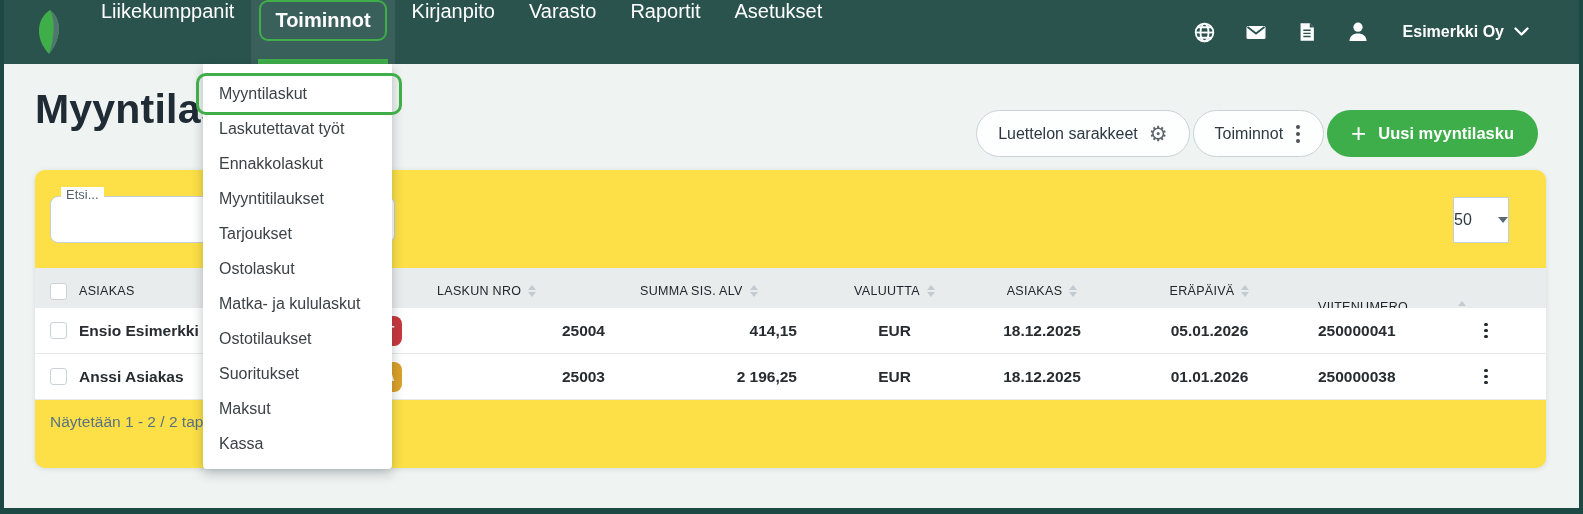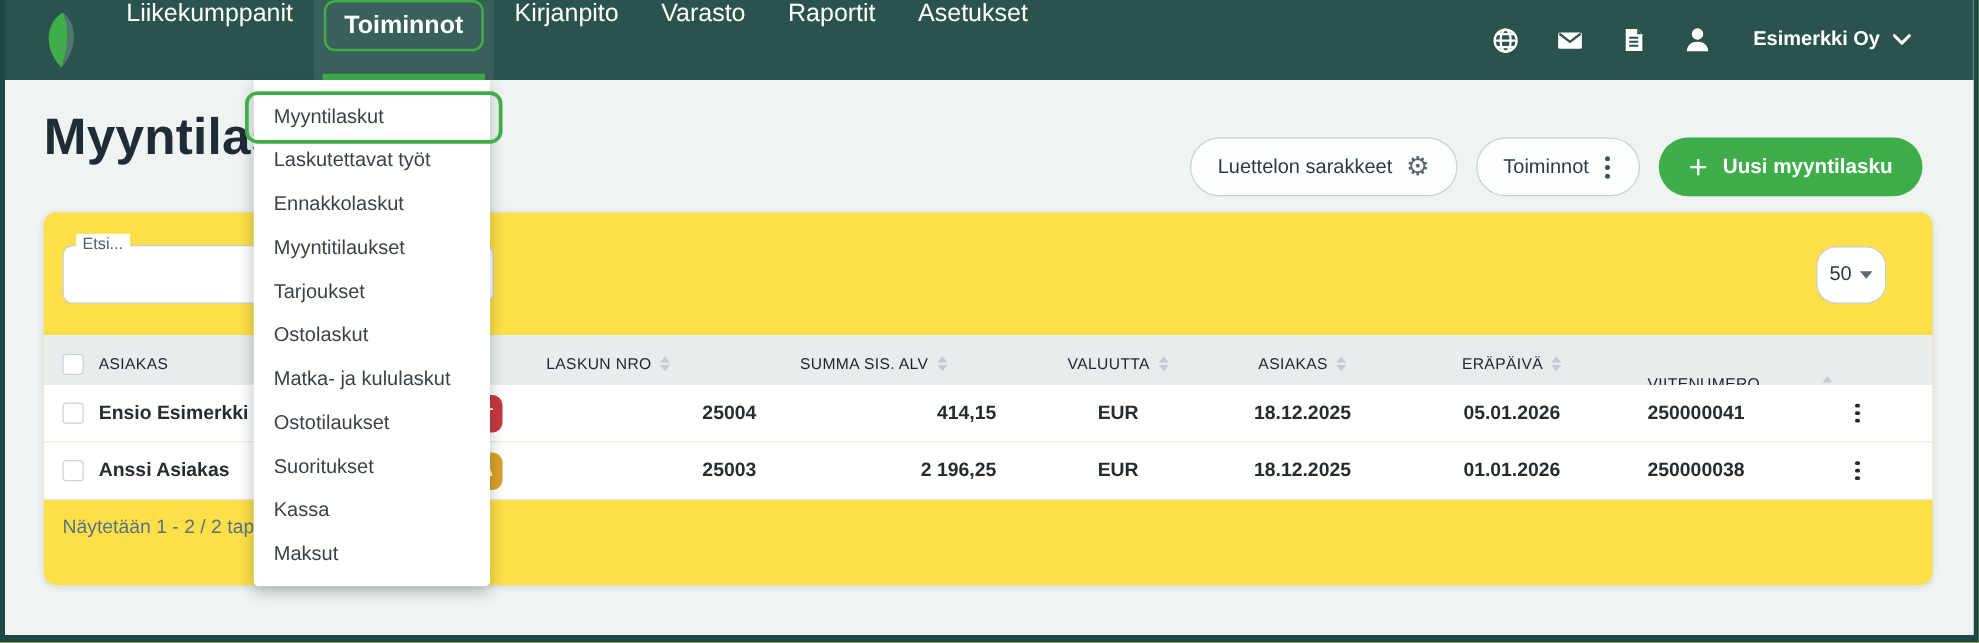--- a/index.html
+++ b/index.html
@@ -39,21 +39,21 @@
   }
   .topbar-right { margin-left: auto; display: flex; align-items: center; gap: 27px; padding-right: 50px; }
   .top-icon { width: 24px; height: 24px; display: flex; align-items: center; justify-content: center; cursor: pointer; }
   .company { display: flex; align-items: center; gap: 10px; font-weight: bold; font-size: 16px; cursor: pointer; margin-left: 6px; white-space: nowrap; }
 
   
   .page-title {
     position: absolute; left: 31px; top: 86px;
     font-size: 41px; font-weight: bold; color: #202c35; letter-spacing: 0.2px;
   }
-  .toolbar { position: absolute; top: 110px; right: 41px; display: flex; gap: 15px; align-items: flex-start; }
+  .toolbar { position: absolute; top: 110px; right: 41px; display: flex; gap: 3px; align-items: flex-start; }
   .pill-btn {
     height: 47px; border: 1px solid #cad2d6; border-radius: 24px; background: #fdfefe;
     display: flex; align-items: center; gap: 11px; padding: 0 21px;
     font-size: 16px; color: #2e3a42; cursor: pointer; font-family: inherit;
   }
   .gear-glyph { font-size: 21px; color: #5f666b; line-height: 1; }
   .btn-kebab { display: flex; flex-direction: column; gap: 3px; padding: 2px; }
   .btn-kebab i { width: 4px; height: 4px; border-radius: 50%; background: #4a5156; display: block; }
   .green-btn {
     height: 47px; border: none; border-radius: 24px; background: #3eae4b;
@@ -71,22 +71,22 @@
   .search-input {
     width: 100%; height: 100%; border: 1px solid #c7ced4; border-radius: 8px;
     background: #fff; font-family: inherit; font-size: 15px; padding: 0 12px; color: #2e3a42; outline: none;
   }
   .search-label {
     position: absolute; top: -9px; left: 11px; background: #fff; padding: 0 5px;
     font-size: 13px; color: #53616e;
   }
   .page-size {
     position: absolute; right: 37px; top: 27px; width: 56px; height: 46px;
-    border: 1px solid #c7ced4; border-radius: 16px; background: #fff;
-    display: flex; align-items: center; justify-content: center; gap: 7px;
+    border: 1px solid #c7ced4; border-radius: 0; background: #fff;
+    display: flex; align-items: center; justify-content: space-between; gap: 7px;
     font-size: 16px; color: #2e3a42; cursor: pointer;
   }
   .caret-down { width: 0; height: 0; border-left: 5px solid transparent; border-right: 5px solid transparent; border-top: 6px solid #5a6a74; }
 
   .grid-row {
     display: grid;
     grid-template-columns: 44px 160px 198px 203px 192px 125px 170px 165px 188px 1fr;
     align-items: center;
   }
   .thead {
@@ -349,19 +349,19 @@
   <div class="dropdown">
     <div class="menu-item">Myyntilaskut</div>
     <div class="menu-item">Laskutettavat työt</div>
     <div class="menu-item">Ennakkolaskut</div>
     <div class="menu-item">Myyntitilaukset</div>
     <div class="menu-item">Tarjoukset</div>
     <div class="menu-item">Ostolaskut</div>
     <div class="menu-item">Matka- ja kululaskut</div>
     <div class="menu-item">Ostotilaukset</div>
     <div class="menu-item">Suoritukset</div>
+    <div class="menu-item">Maksut</div>
     <div class="menu-item">Kassa</div>
-    <div class="menu-item">Maksut</div>
   </div>
 
   <div class="hl-box hl-menu"></div>
 
 </div>
 
 </body></html>

